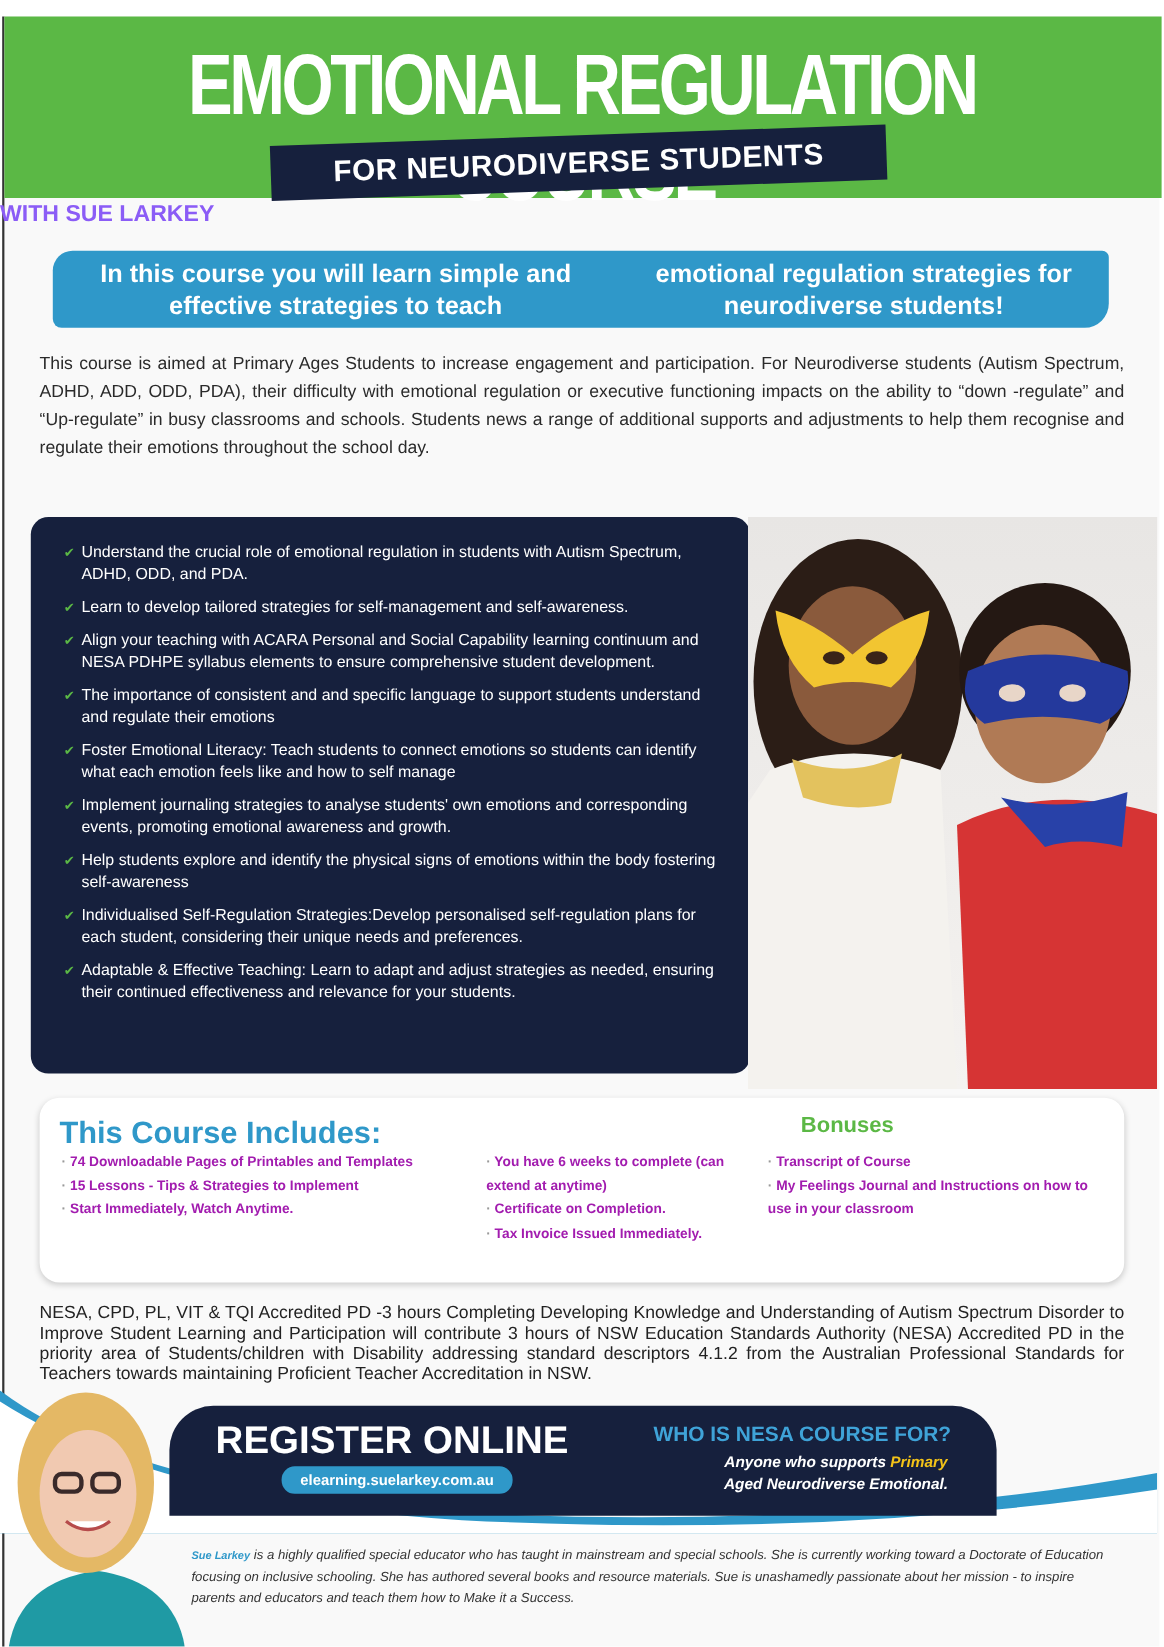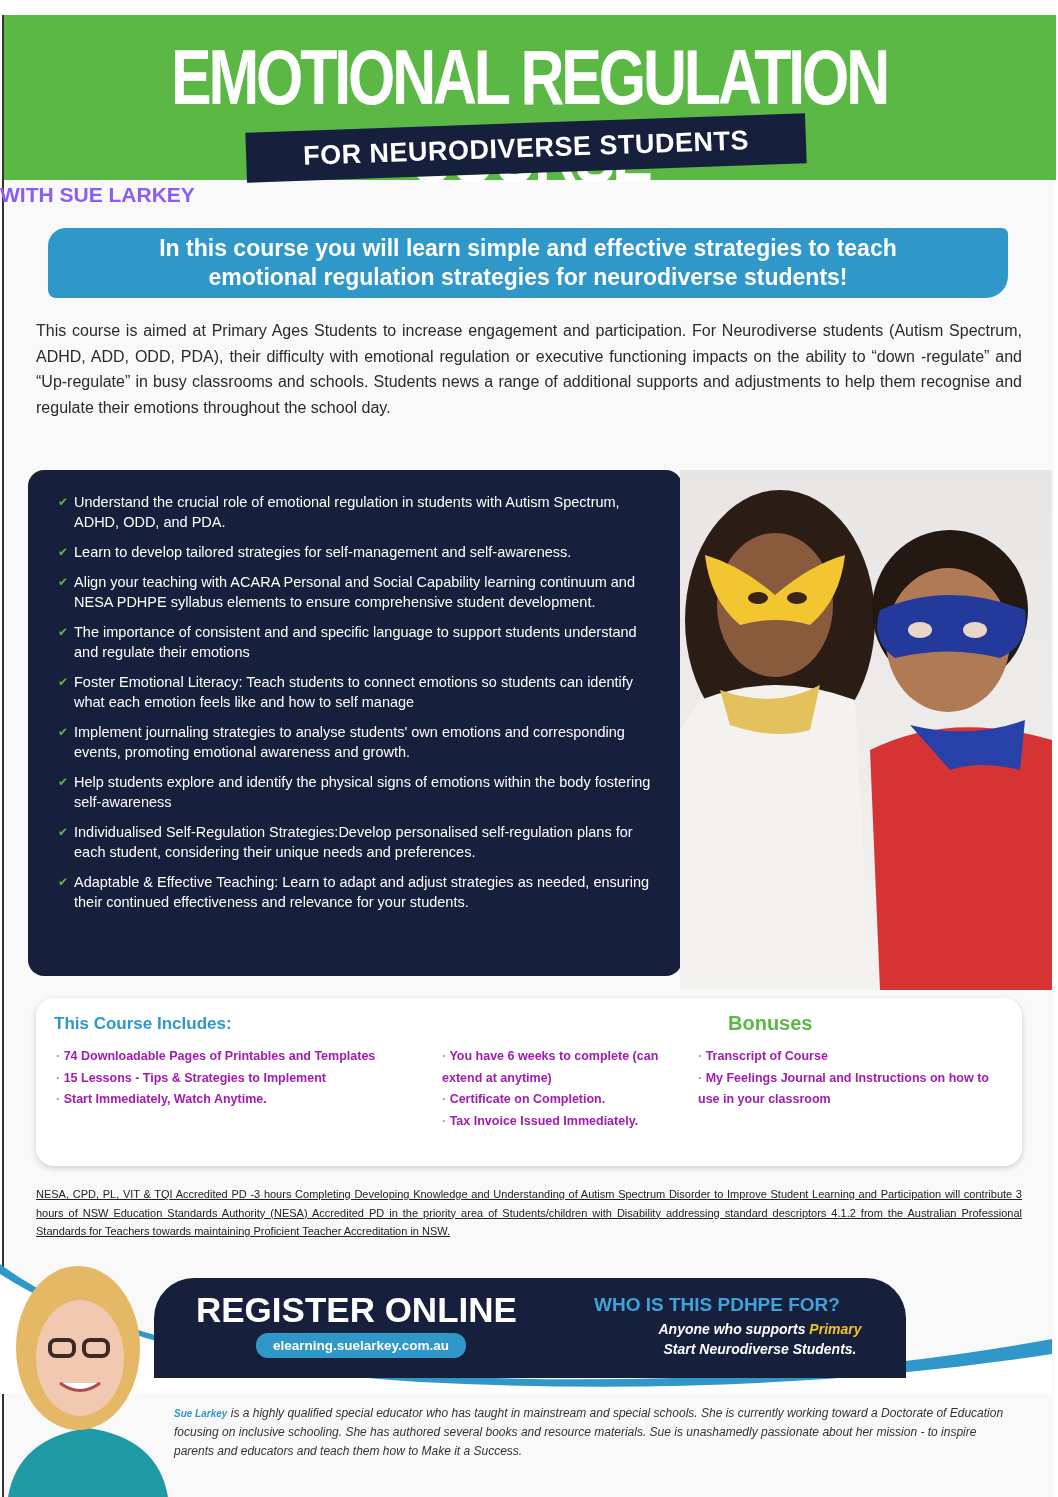--- a/index.html
+++ b/index.html
@@ -4,33 +4,33 @@
 <style>
   * { box-sizing: border-box; margin: 0; padding: 0; }
   html, body { width: 1058px; height: 1497px; background: #ffffff; overflow: hidden; }
   body { font-family: "Liberation Sans", sans-serif; color: #222; position: relative; }
   .page { position: absolute; left: 2px; top: 15px; width: 1052px; height: 1482px; background: #f9f9f9; border-left: 2px solid #333; }
   .header { position: absolute; left: 0; top: 0; width: 1052px; height: 165px; background: #5bb845; }
   .title { position: absolute; left: 0; width: 100%; top: 38px; text-align: center; font-family: "Liberation Sans", sans-serif; font-weight: bold; font-size: 78px; color: #fff; letter-spacing: -4px; transform: scaleX(0.78); transform-origin: center; line-height: 1; }
   .subtitle-bar { position: absolute; left: 246px; top: 123px; width: 560px; height: 50px; background: #16203d; transform: rotate(-2deg); display:flex; align-items:center; justify-content:center; }
   .subtitle-bar span { color: #fff; font-weight: bold; font-size: 27px; letter-spacing: 0.5px; }
   .with { position: absolute; left: 0; width: 100%; top: 183px; text-align: left; color: #8b5cf6; font-weight: bold; font-size: 21px; }
-  .banner { position: absolute; left: 48px; top: 228px; width: 960px; height: 70px; background: #2f98c9; border-radius: 18px 6px 22px 8px; display:flex; flex-direction:column; align-items:center; justify-content:center; }
+  .banner { position: absolute; left: 48px; top: 228px; width: 960px; height: 70px; background: #2f98c9; border-radius: 18px 6px 22px 8px; display:flex; align-items:center; justify-content:center; }
   .banner .l { color: #fff; font-weight: bold; font-size: 23px; line-height: 29px; text-align:center; }
   .intro { position: absolute; left: 36px; top: 318px; width: 986px; font-size: 16px; line-height: 25.5px; text-align: justify; color: #2a2a2a; }
   .darkbox { position: absolute; left: 28px; top: 470px; width: 654px; height: 506px; background: #16203d; border-radius: 16px; padding: 22px 20px 0 30px; }
   .bullet { display:flex; color:#fff; font-size: 14.5px; line-height: 20px; margin-bottom: 10px; }
   .bullet .chk { color:#5bb845; width: 12px; flex: none; font-size: 12px; margin-right:4px; }
   .photo { position: absolute; left: 680px; top: 470px; width: 372px; height: 520px; background: linear-gradient(#e8e6e4, #f4f2f0); overflow:hidden; }
   .includes { position: absolute; left: 36px; top: 998px; width: 986px; height: 168px; background: #fff; border-radius: 18px; box-shadow: 0 2px 6px rgba(0,0,0,0.18); }
-  .inc-title { position:absolute; left:18px; top:16px; color:#2f98c9; font-weight:bold; font-size:17px; }
+  .inc-title { position:absolute; left:18px; top:16px; color:#2f98c9; font-weight:bold; font-size:28px; }
   .bon-title { position:absolute; left:664px; top:14px; color:#5bb845; font-weight:bold; font-size:20px;margin-left:28px; }
   .col { position:absolute; top:48px; font-size:12.5px; font-weight:bold; color:#a21caf; line-height:21.5px; }
   .col div::before { content:"· "; color:#999; }
-  .accr { position: absolute; left: 36px; top: 1185px; width: 986px; font-size: 11px; line-height: 18.5px; color: #222; text-align: justify; text-decoration: underline; }
+  .accr { position: absolute; left: 36px; top: 1185px; width: 986px; font-size: 16px; line-height: 18.5px; color: #222; text-align: justify; }
   .bottom-band { position:absolute; left:0; top:1264px; width:1052px; height:130px; }
   .reg-box { position:absolute; left:154px; top:1278px; width:752px; height:100px; background:#16203d; border-radius: 40px 40px 0 0; }
   .reg-title { position:absolute; left:196px; top:1290px; color:#fff; font-weight:bold; font-size:35px; }
   .reg-url { position:absolute; left:256px; top:1333px; width:210px; height:25px; background:#2f98c9; border-radius:12px; color:#fff; font-weight:bold; font-size:13.5px; text-align:center; line-height:25px; }
   .who-title { position:absolute; left:594px; top:1294px; color:#3fa3d8; font-weight:bold; font-size:19px; }
   .who-body { position:absolute; left:622px; top:1319px; width:276px; text-align:center; color:#fff; font-style:italic; font-weight:bold; font-size:14px; line-height:20px; }
   .who-body .hl { color:#f3c318; }
   .bio { position:absolute; left:174px; top:1404px; width:840px; font-style:italic; font-size:12px; line-height:19px; color:#333; }
   .bio .name { color:#2f98c9; font-weight:bold; font-size:10px; }
   .avatar { position:absolute; left:8px; top:1258px; width:160px; height:239px; }
@@ -137,24 +137,24 @@
 <div class="accr">NESA, CPD, PL, VIT &amp; TQI Accredited PD -3 hours Completing Developing Knowledge and Understanding of Autism Spectrum Disorder to Improve Student Learning and Participation will contribute 3 hours of NSW Education Standards Authority (NESA) Accredited PD in the priority area of Students/children with Disability addressing standard descriptors 4.1.2 from the Australian Professional Standards for Teachers towards maintaining Proficient Teacher Accreditation in NSW.</div>
 
 <svg class="bottom-band" viewBox="0 0 1052 130" preserveAspectRatio="none">
   <path d="M0 0 Q120 90 400 110 Q750 130 1052 75 L1052 130 L0 130Z" fill="#2f98c9"></path>
   <path d="M0 10 Q140 100 420 118 Q760 135 1052 90 L1052 130 L0 130Z" fill="#ffffff"></path>
 </svg>
 
 <div class="reg-box"></div>
 <div class="reg-title">REGISTER ONLINE</div>
 <div class="reg-url">elearning.suelarkey.com.au</div>
-<div class="who-title">WHO IS THIS PDHPE FOR?</div>
+<div class="who-title">WHO IS NESA COURSE FOR?</div>
 <div class="who-body">
   <span>Anyone who supports </span><span class="hl">Primary</span><br>
-  <span>Start Neurodiverse Students.</span>
+  <span>Aged Neurodiverse Emotional.</span>
 </div>
 
 <div class="avatar">
   <svg width="160" height="239" viewBox="0 0 160 239">
     <path d="M0 239 Q10 180 80 170 Q150 180 160 239Z" fill="#1f9aa4"></path>
     <ellipse cx="70" cy="90" rx="62" ry="82" fill="#e4b865"></ellipse>
     <ellipse cx="72" cy="100" rx="44" ry="58" fill="#f1c9b1"></ellipse>
     <rect x="42" y="82" width="24" height="16" rx="6" fill="none" stroke="#3a2a2a" stroke-width="4"></rect>
     <rect x="76" y="82" width="24" height="16" rx="6" fill="none" stroke="#3a2a2a" stroke-width="4"></rect>
     <path d="M52 125 Q72 140 92 125" fill="#fff" stroke="#b64b4b" stroke-width="3"></path>

